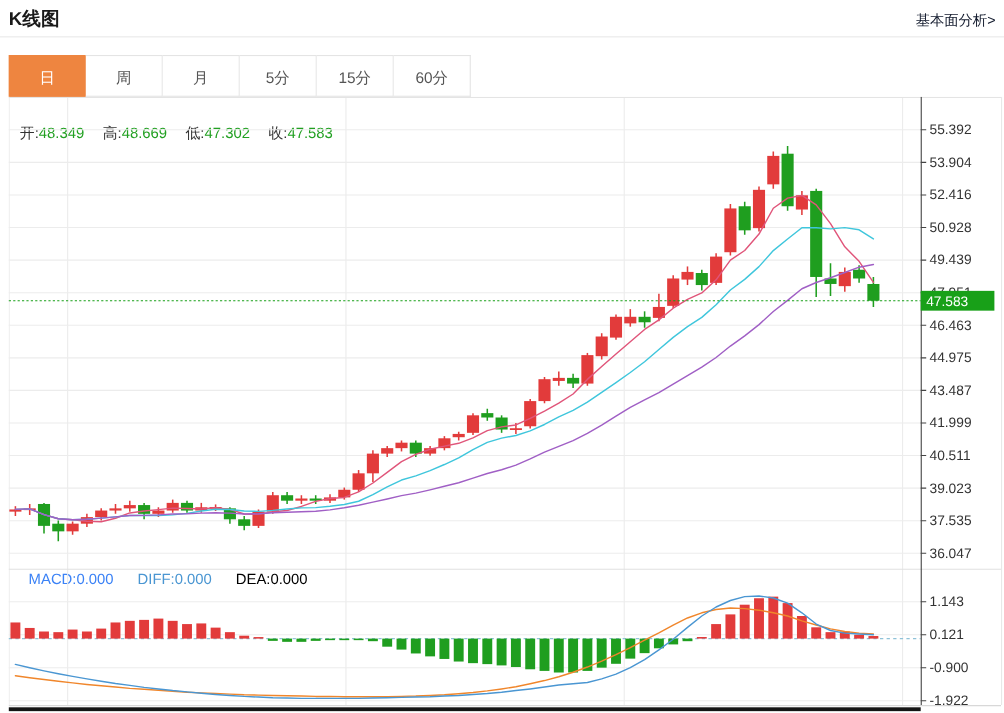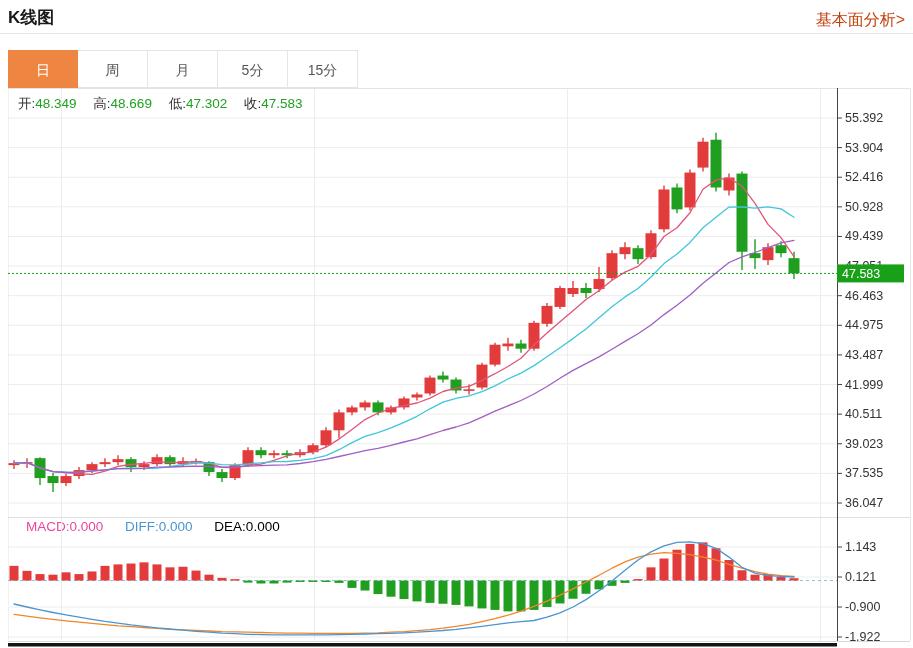--- a/index.html
+++ b/index.html
@@ -4,36 +4,36 @@
 <style>
   html,body{margin:0;padding:0;background:#fff;}
   #app{
     position:relative;width:913px;height:648px;background:#fff;overflow:hidden;
     font-family:"Liberation Sans","DejaVu Sans",sans-serif;
   }
   .page-title{
     position:absolute;left:8px;top:6px;font-size:17px;font-weight:bold;color:#1a1a1a;
   }
   .analysis-link{
-    position:absolute;right:8px;top:10px;font-size:16px;color:#c2410c;cursor:pointer;text-align:right;
+    position:absolute;right:8px;top:10px;font-size:13px;color:#0f172a;cursor:pointer;text-align:right;
   }
   .header-rule{
     position:absolute;left:0;top:33px;width:913px;border-top:1px solid #e8e8e8;
   }
   .tabbar{
     position:absolute;left:8px;top:50px;height:38px;display:flex;
   }
   .tab{
     width:70px;height:38px;line-height:38px;text-align:center;font-size:14px;color:#555;
     border:1px solid #e4e4e4;border-left:none;box-sizing:border-box;cursor:pointer;background:#fff;
   }
   .tab:first-child{border-left:1px solid #e4e4e4;}
   .tab.active{background:#ee8540;border-color:#ee8540;color:#fff;}
   .legend-row{position:absolute;font-size:13.5px;white-space:nowrap;}
-  .ohlc-legend{left:18px;top:95px;}
+  .ohlc-legend{left:18px;top:112px;}
   .ohlc-legend .lbl{color:#333;}
   .ohlc-legend .val{color:#21a021;margin-right:13px;}
   .ma-legend{left:18px;top:113px;}
   .ma-legend span{margin-right:16px;}
   .macd-legend{left:26px;top:519px;}
   .macd-legend span{margin-right:18px;}
   svg text{font-family:"Liberation Sans","DejaVu Sans",sans-serif;}
 </style>
 </head>
 <body>
@@ -42,32 +42,33 @@
   <div class="page-title">K线图</div>
   <div class="analysis-link">基本面分析&gt;</div>
   <div class="header-rule"></div>
 
   <div class="tabbar" id="tabbar">
       <div class="tab active">日</div>
       <div class="tab">周</div>
       <div class="tab">月</div>
       <div class="tab">5分</div>
       <div class="tab">15分</div>
+      <div class="tab">60分</div>
     </div>
 
   <div class="legend-row ohlc-legend">
     <span class="lbl">开:</span><span class="val">48.349</span>
     <span class="lbl">高:</span><span class="val">48.669</span>
     <span class="lbl">低:</span><span class="val">47.302</span>
     <span class="lbl">收:</span><span class="val">47.583</span>
   </div>
 
 
   <div class="legend-row macd-legend">
-    <span id="macd-text" style="color: #ec4899;">MACD:0.000</span>
+    <span id="macd-text" style="color: #3b82f6;">MACD:0.000</span>
     <span id="diff-text" style="color: rgb(74, 150, 210);">DIFF:0.000</span>
     <span id="dea-text" style="color: #000000;">DEA:0.000</span>
   </div>
 
   <svg id="chart" width="913" height="560" style="position:absolute;left:0;top:88px;">
       <line x1="8.5" y1="0" x2="8.5" y2="553" stroke="#f0f0f0" stroke-width="1"></line>
       <line x1="910.5" y1="0" x2="910.5" y2="553" stroke="#e8e8e8" stroke-width="1"></line>
       <line x1="8" y1="0.5" x2="910" y2="0.5" stroke="#e4e4e4" stroke-width="1"></line>
       <line x1="61.5" y1="1" x2="61.5" y2="553" stroke="#ececec" stroke-width="1"></line>
       <line x1="314.5" y1="1" x2="314.5" y2="553" stroke="#ececec" stroke-width="1"></line>

